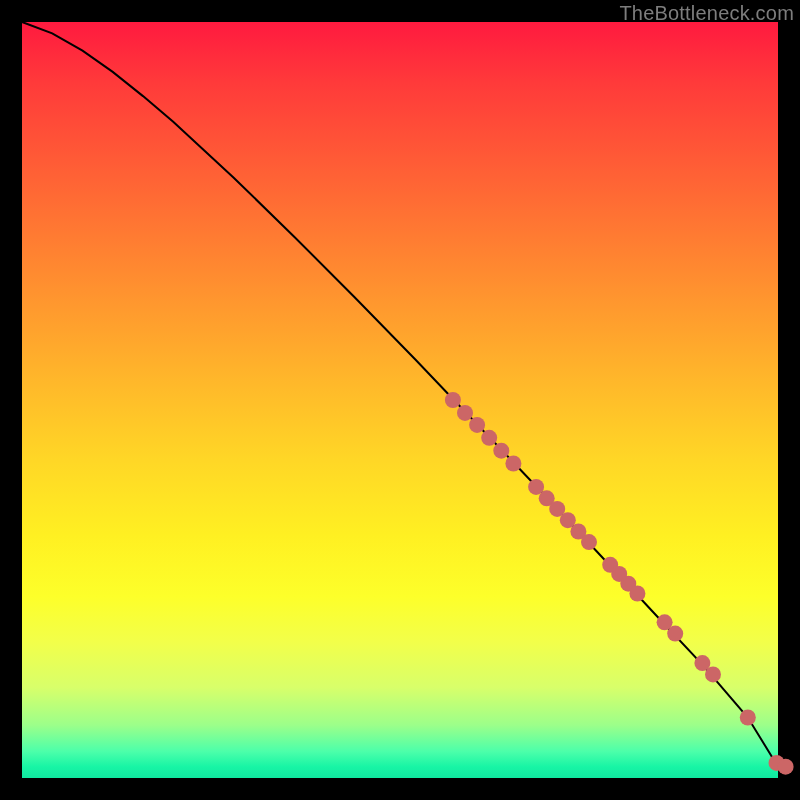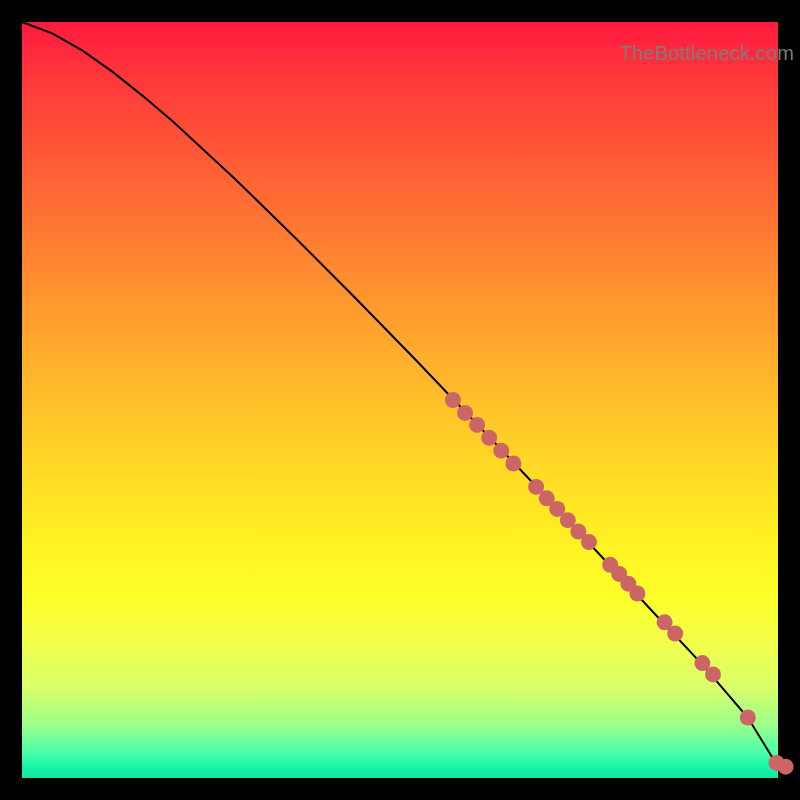--- a/index.html
+++ b/index.html
@@ -36,21 +36,20 @@
   }
   .attribution {
     position: absolute;
     top: 2px;
     right: 6px;
     font-family: Arial, Helvetica, sans-serif;
     font-size: 20px;
     color: #7d7d7d;
     letter-spacing: 0.2px;
     user-select: none;
-    margin-top: 40px;
   }
   svg.curve {
     position: absolute;
     left: 0;
     top: 0;
     width: 756px;
     height: 756px;
     overflow: visible;
   }
 </style>

